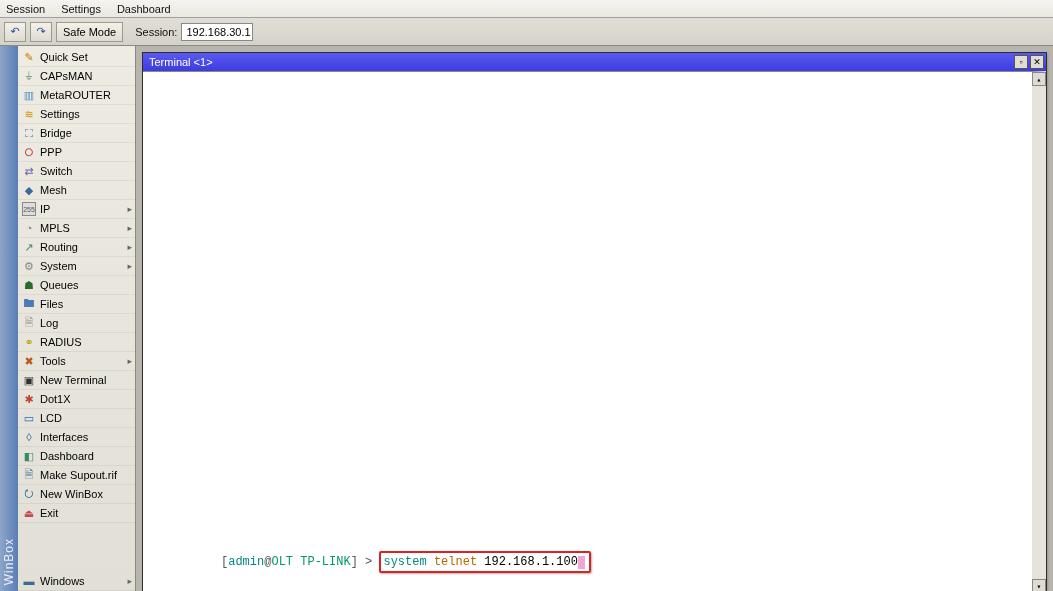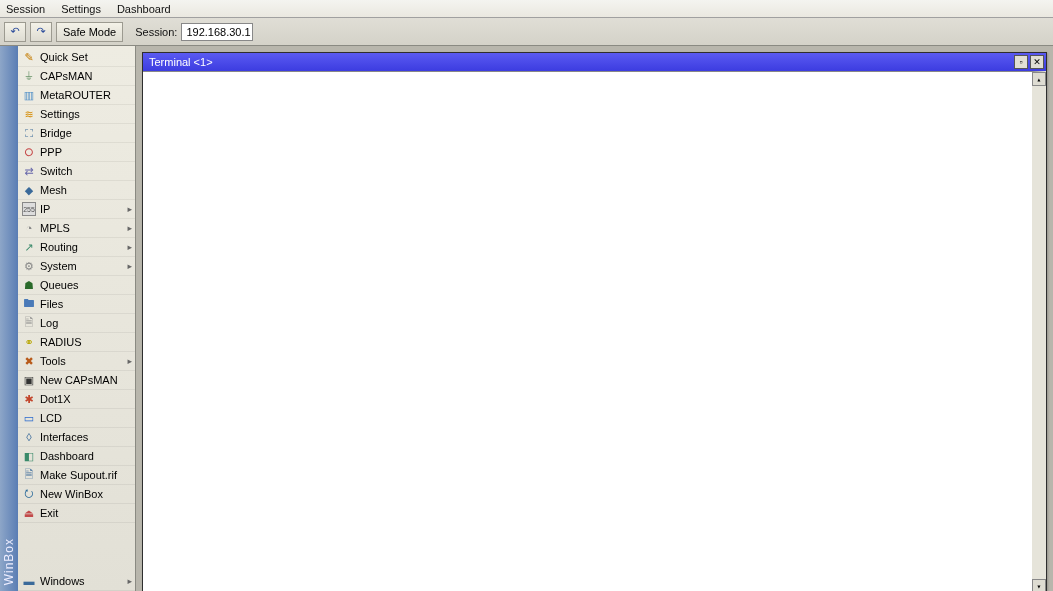--- a/index.html
+++ b/index.html
@@ -291,21 +291,21 @@
         <span class="icon" style="color: rgb(184, 166, 0);">⚭</span>
         <span>RADIUS</span>
       </div>
       <div class="side-item">
         <span class="icon" style="color: rgb(184, 90, 26);">✖</span>
         <span>Tools</span>
         <span class="chev">▸</span>
       </div>
       <div class="side-item">
         <span class="icon" style="color: rgb(51, 51, 51);">▣</span>
-        <span>New CAPsMAN</span>
+        <span>New Terminal</span>
       </div>
       <div class="side-item">
         <span class="icon" style="color: rgb(194, 68, 42);">✱</span>
         <span>Dot1X</span>
       </div>
       <div class="side-item">
         <span class="icon" style="color: rgb(42, 106, 206);">▭</span>
         <span>LCD</span>
       </div>
       <div class="side-item">
@@ -349,16 +349,19 @@
             </div>
         </div>
       </div>
       <div class="term-body">
         <div class="scroll-up">
             <span>▴</span>
           </div>
         <div class="scroll-down">
             <span>▾</span>
           </div>
+        <div class="prompt-line">
+          <span class="c-gray">[</span><span class="c-teal">admin</span><span class="c-gray">@</span><span class="c-green">OLT TP-LINK</span><span class="c-gray">] &gt;</span> <span class="cmd-box"><span class="c-teal">system</span> <span class="c-orange">telnet</span> <span class="c-black">192.168.1.100</span><span class="cursor"></span></span>
+        </div>
       </div>
     </div>
   </div>
 </div>
 
 </body></html>

